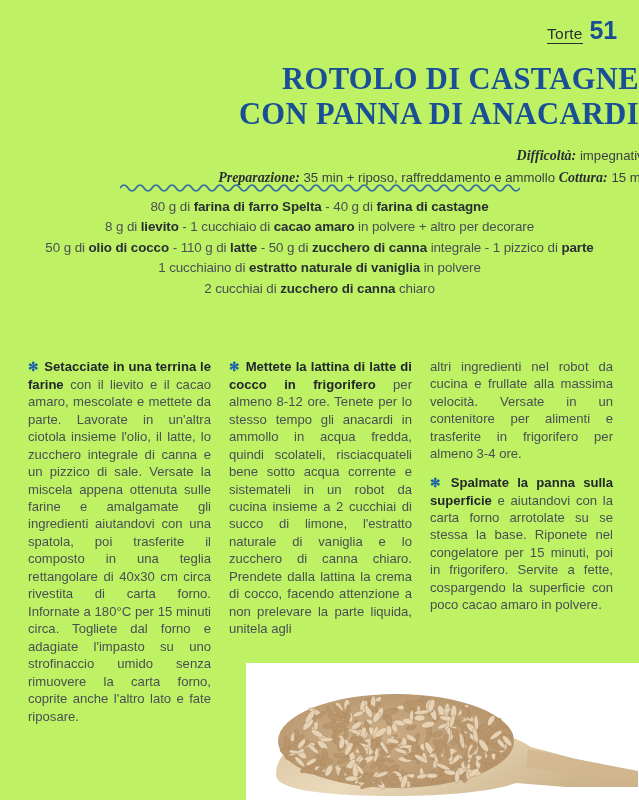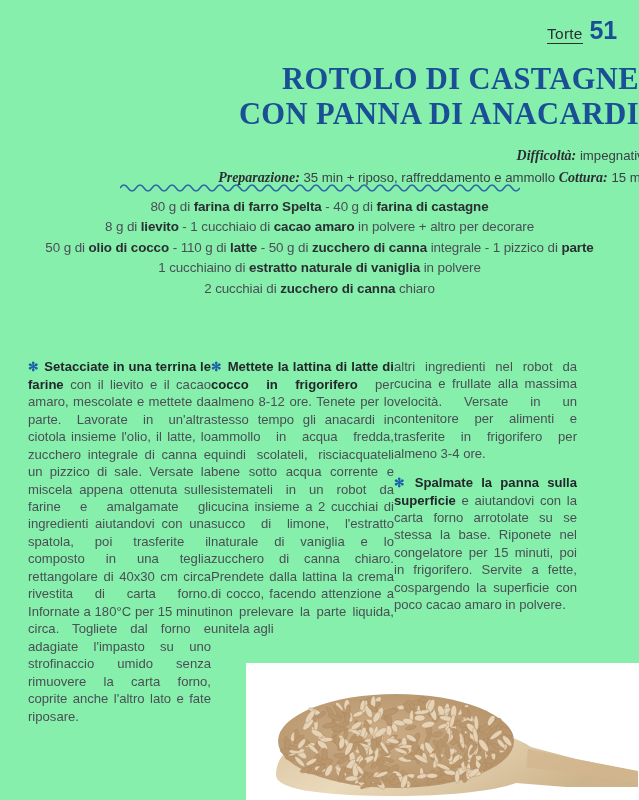--- a/index.html
+++ b/index.html
@@ -4,21 +4,21 @@
 <style>
   html, body {
     margin: 0;
     padding: 0;
     background: #ffffff;
   }
   .page {
     position: relative;
     width: 639px;
     height: 800px;
-    background: #86efac;
+    background: #bef264;
     overflow: hidden;
     font-family: "Liberation Sans", sans-serif;
     color: #3a3f44;
     box-sizing: border-box;
   }
 
   
   .header {
     position: absolute;
     top: 18px;
@@ -129,20 +129,21 @@
   }
   .ingr-line b { color: #2b2f33; font-weight: bold; }
 
   
   .columns {
     position: absolute;
     top: 358px;
     left: 28px;
     width: 585px;
     display: flex;
+    gap: 18px;
   }
   .col {
     width: 183px;
     font-size: 13.1px;
     line-height: 1.335;
     color: #4a4f54;
     text-align: justify;
     text-justify: inter-word;
     hyphens: manual;
   }

